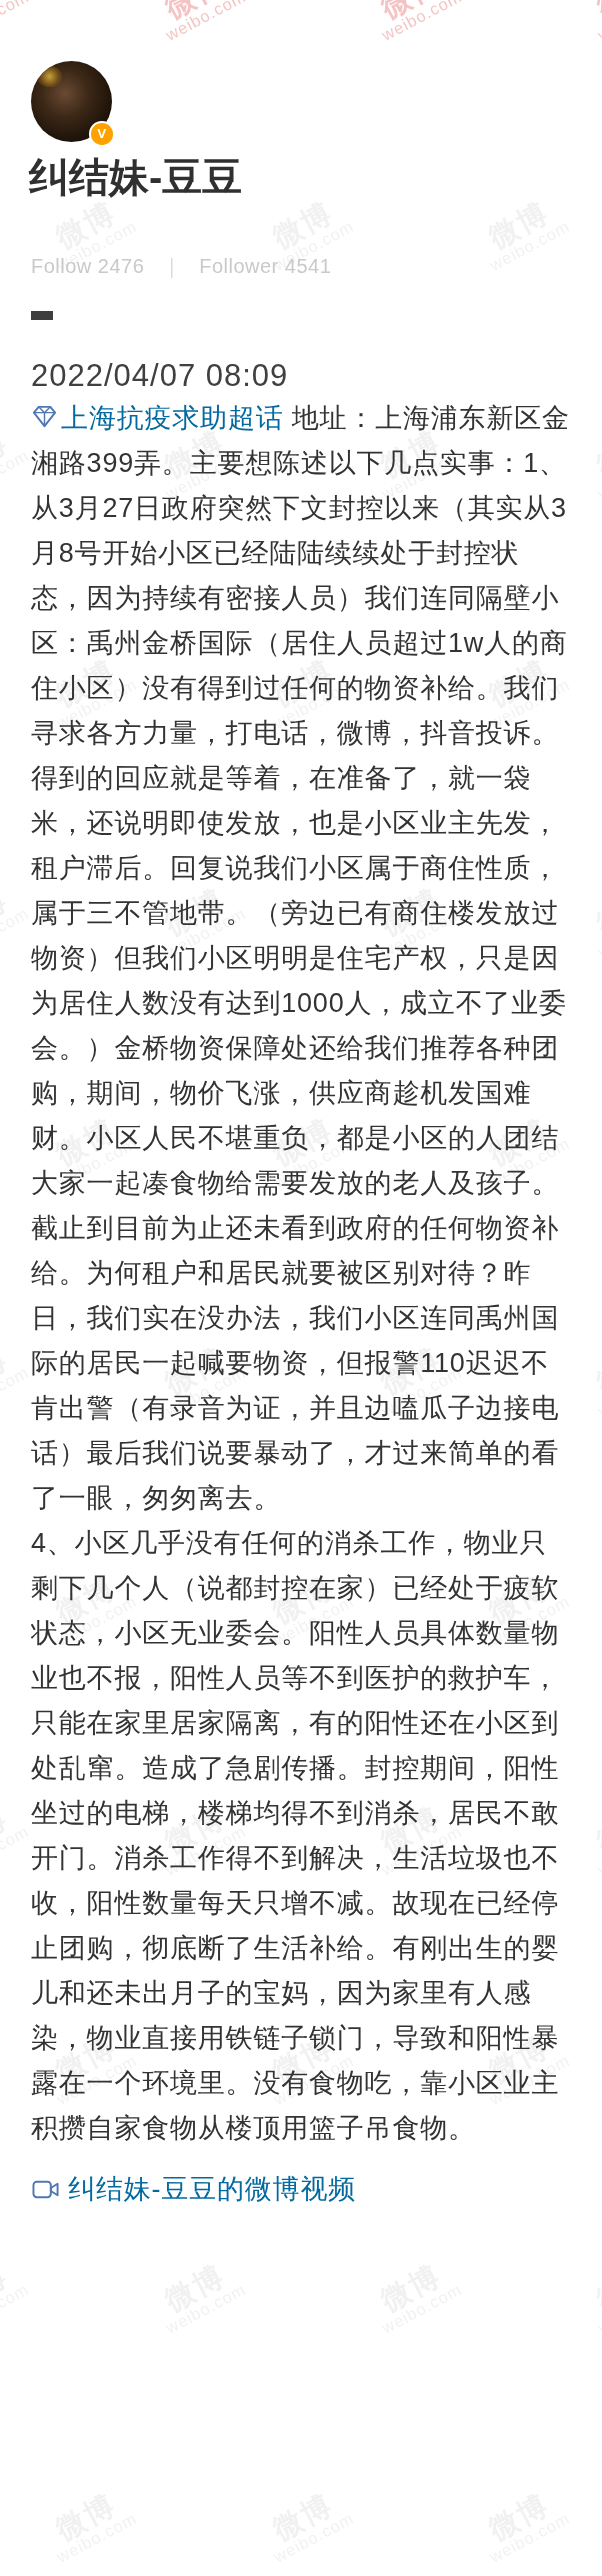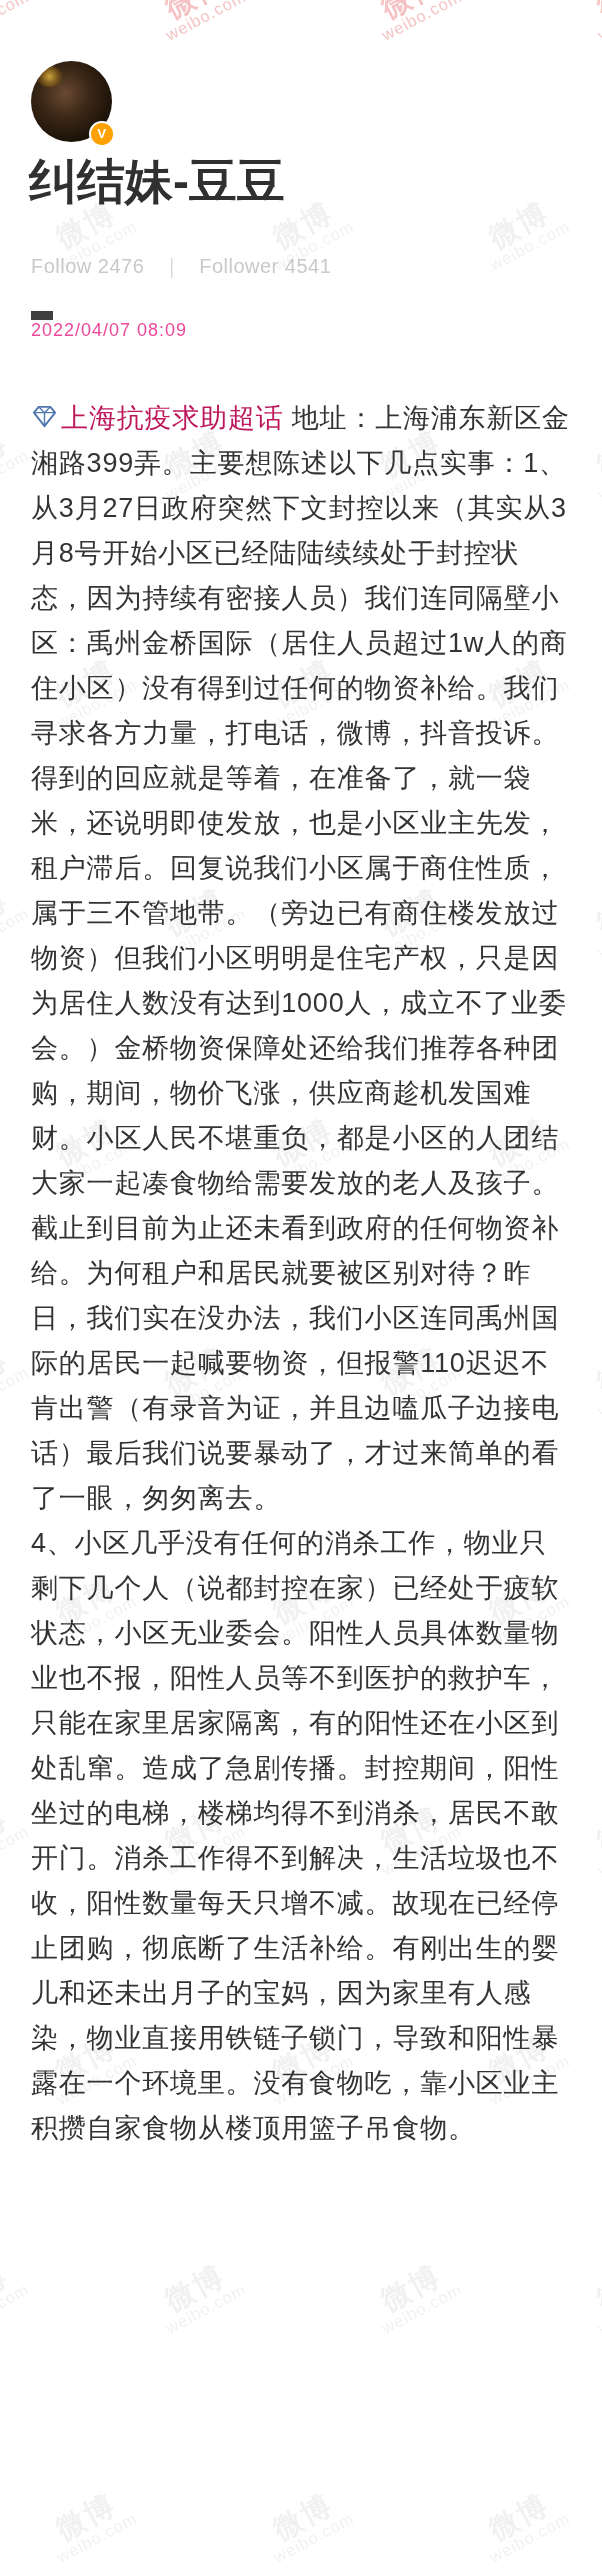--- a/index.html
+++ b/index.html
@@ -19,34 +19,34 @@
     background:radial-gradient(circle at 42% 40%, #6a4a33 0%, #3c2817 35%, #1d1309 70%, #0c0804 100%);
     overflow:hidden;z-index:10;
   }
   .avatar .hairlight{position:absolute;left:8%;top:6%;width:30%;height:26%;border-radius:50%;
     background:radial-gradient(circle,#c9a23a 0%, rgba(122,84,20,.6) 60%, transparent 100%);}
   .vbadge{
     position:absolute;left:89px;top:121px;width:21.6px;height:21.6px;border-radius:50%;
     background:#ffa200;border:2.6px solid #fff;color:#fff;font-weight:bold;font-size:13.4px;
     display:flex;align-items:center;justify-content:center;z-index:11;
   }
-  .username{position:absolute;left:29px;top:150px;font-size:48px;font-weight:700;color:#303030;z-index:10;}
+  .username{position:absolute;left:29px;top:150px;font-size:40px;font-weight:700;color:#303030;z-index:10;}
   .bio{position:absolute;left:43px;top:213px;font-size:21.6px;color:#9c9c9c;z-index:10;}
   .followline{position:absolute;left:31px;top:253px;font-size:20px;color:#c9c9c9;letter-spacing:0.5px;z-index:10;}
   .followline .sep{margin:0 11.3px;color:#d5d5d5;}
   .minirect{position:absolute;background:#3f3f3f;width:21.6px;height:9.3px;z-index:10;}
   .minirect.header{left:31px;top:311px;}
-  .date{position:absolute;left:31px;top:320px;font-size:18px;color:#ec4899;letter-spacing:1px;z-index:10;}
+  .date{position:absolute;left:31px;top:358px;font-size:31px;color:#404040;letter-spacing:1px;z-index:10;}
   
   .body{
     position:absolute;left:31px;top:396px;width:544px;height:2190px;overflow:hidden;
     font-size:27px;line-height:45px;letter-spacing:0.8px;color:#333;z-index:10;
   }
   .body p{margin:0;}
-  .bluelink{color:#be185d;text-decoration:none;cursor:pointer;}
+  .bluelink{color:#0369a1;text-decoration:none;cursor:pointer;}
   .stopic-icon{display:inline-block;width:27px;height:27px;vertical-align:-3.1px;margin-right:3.1px;}
   .videolink-row{margin-top:15.5px;display:flex;align-items:center;gap:7.2px;}
   .videolink-row svg{width:30px;height:27px;flex:0 0 auto;}
 </style>
 </head>
 <body>
 
 <div class="page">
 
   <div class="avatar">
@@ -67,20 +67,27 @@
   <div class="date">2022/04/07 08:09</div>
 
   <div class="body">
     <p>
       <a class="bluelink"><span class="stopic-icon"><svg viewBox="0 0 56 56">
               <path d="M16 8h24l10 12-22 28L6 20z" fill="none" stroke="#5177b0" stroke-width="4" stroke-linejoin="round"></path>
               <path d="M6 20h44M16 8l12 12 12-12M28 20v28" stroke="#5177b0" stroke-width="3" fill="none" stroke-linejoin="round"></path>
             </svg></span><span>上海抗疫求助超话</span></a><span> 地址：上海浦东新区金湘路399弄。主要想陈述以下几点实事：1、从3月27日政府突然下文封控以来（其实从3月8号开始小区已经陆陆续续处于封控状态，因为持续有密接人员）我们连同隔壁小区：禹州金桥国际（居住人员超过1w人的商住小区）没有得到过任何的物资补给。我们寻求各方力量，打电话，微博，抖音投诉。得到的回应就是等着，在准备了，就一袋米，还说明即使发放，也是小区业主先发，租户滞后。回复说我们小区属于商住性质，属于三不管地带。（旁边已有商住楼发放过物资）但我们小区明明是住宅产权，只是因为居住人数没有达到1000人，成立不了业委会。）金桥物资保障处还给我们推荐各种团购，期间，物价飞涨，供应商趁机发国难财。小区人民不堪重负，都是小区的人团结大家一起凑食物给需要发放的老人及孩子。截止到目前为止还未看到政府的任何物资补给。为何租户和居民就要被区别对待？昨日，我们实在没办法，我们小区连同禹州国际的居民一起喊要物资，但报警110迟迟不肯出警（有录音为证，并且边嗑瓜子边接电话）最后我们说要暴动了，才过来简单的看了一眼，匆匆离去。</span>
     </p>
     <p>4、小区几乎没有任何的消杀工作，物业只剩下几个人（说都封控在家）已经处于疲软状态，小区无业委会。阳性人员具体数量物业也不报，阳性人员等不到医护的救护车，只能在家里居家隔离，有的阳性还在小区到处乱窜。造成了急剧传播。封控期间，阳性坐过的电梯，楼梯均得不到消杀，居民不敢开门。消杀工作得不到解决，生活垃圾也不收，阳性数量每天只增不减。故现在已经停止团购，彻底断了生活补给。有刚出生的婴儿和还未出月子的宝妈，因为家里有人感染，物业直接用铁链子锁门，导致和阳性暴露在一个环境里。没有食物吃，靠小区业主积攒自家食物从楼顶用篮子吊食物。</p>
+    <div class="videolink-row bluelink">
+      <svg viewBox="0 0 60 56">
+          <rect x="4" y="12" width="36" height="32" rx="7" fill="none" stroke="#5177b0" stroke-width="4"></rect>
+          <path d="M40 25l14-9v24l-14-9z" fill="none" stroke="#5177b0" stroke-width="4" stroke-linejoin="round"></path>
+        </svg>
+      <span>纠结妹-豆豆的微博视频</span>
+    </div>
   </div>
 
 <div class="wm" style="left: -62px; top: -20.6px; color: rgba(236, 146, 146, 0.55);">
       <div class="wm1">微博</div>
       <div class="wm2">weibo.com</div>
     </div>
     <div class="wm" style="left: 155px; top: -20.6px; color: rgba(236, 146, 146, 0.55);">
       <div class="wm1">微博</div>
       <div class="wm2">weibo.com</div>
     </div>

